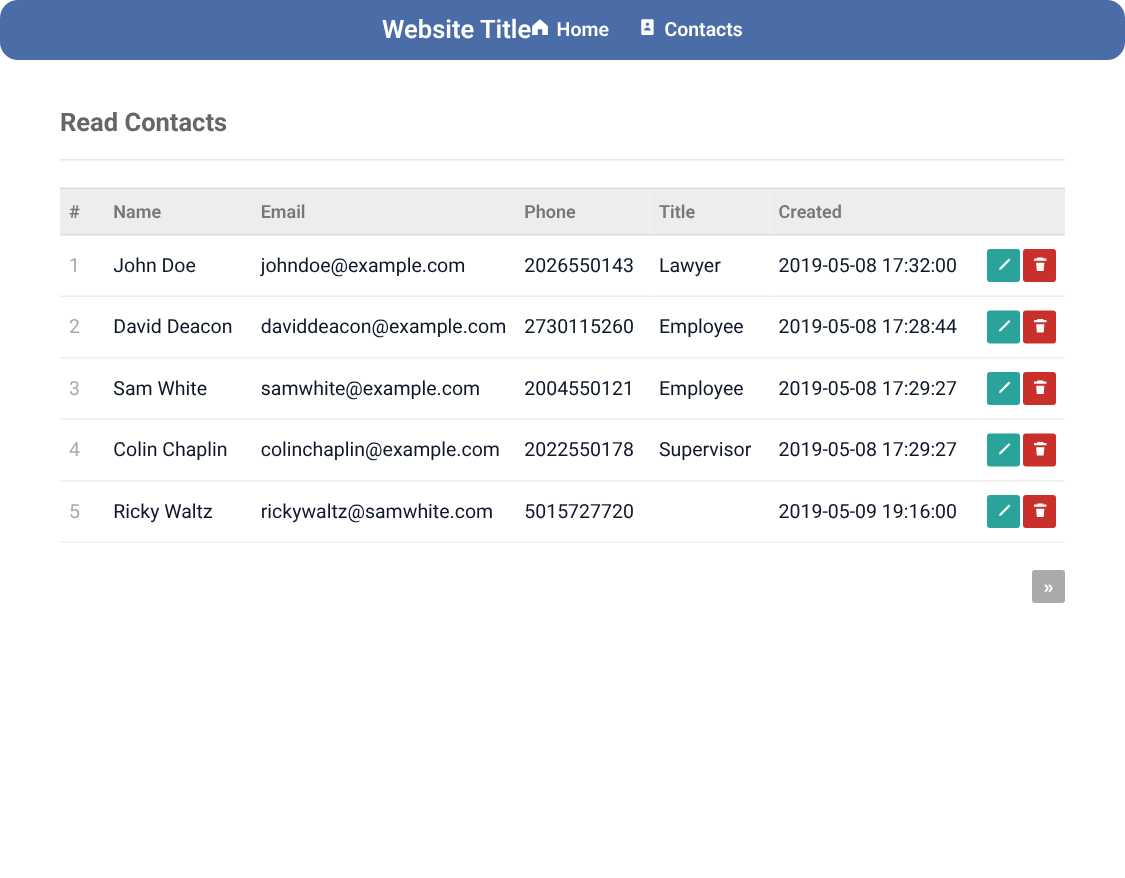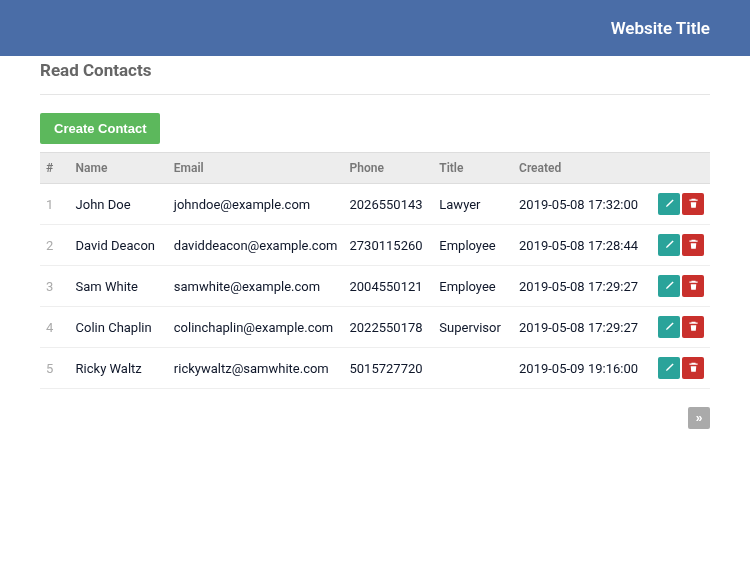--- a/index.html
+++ b/index.html
@@ -4,25 +4,26 @@
   <style>
     * { box-sizing: border-box; margin: 0; padding: 0; }
     body {
       font-family: -apple-system, BlinkMacSystemFont, "Segoe UI", Roboto, Arial, sans-serif;
       background: #fff;
       color: #333;
       font-size: 14px;
     }
     .navbar {
       background: #4a6da7;
-      height: 56px;
+      height: 40px;
       display: flex;
       align-items: center;
-      justify-content: flex-end;
+      justify-content: center;
       padding: 0 40px;
+      border-radius: 12px;
     }
     .navbar-title {
       color: #fff;
       font-size: 17px;
       font-weight: 600;
     }
     .navbar-nav {
       display: flex;
       gap: 20px;
       align-items: center;
@@ -30,21 +31,21 @@
     .nav-link {
       color: #fff;
       text-decoration: none;
       font-size: 13px;
       font-weight: 600;
       display: flex;
       align-items: center;
       gap: 5px;
     }
     .content {
-      padding: 4px 40px;
+      padding: 32px 40px;
     }
     .page-title {
       font-size: 17px;
       font-weight: bold;
       color: #666;
       padding-bottom: 14px;
       border-bottom: 1px solid #e5e5e5;
       margin-bottom: 18px;
     }
     .btn-create {
@@ -126,26 +127,43 @@
       font-size: 12px;
       font-weight: bold;
     }
     .nav-link svg { width: 12px; height: 12px; }
   </style>
 </head>
 <body>
 
 <div class="navbar">
   <div class="navbar-title">Website Title</div>
+  <div class="navbar-nav">
+    <a href="#" class="nav-link">
+      <span>
+        <svg viewBox="0 0 16 16" fill="currentColor">
+            <path d="M8 1L1 7v8h5v-5h4v5h5V7L8 1z"></path>
+          </svg>
+      </span>
+      <span>Home</span>
+    </a>
+    <a href="#" class="nav-link">
+      <span>
+        <svg viewBox="0 0 16 16" fill="currentColor">
+            <path d="M3 1h9a1 1 0 011 1v12a1 1 0 01-1 1H3a1 1 0 01-1-1V2a1 1 0 011-1zm4.5 3a1.5 1.5 0 100 3 1.5 1.5 0 000-3zM4.5 11h6c0-1.5-1.5-2.5-3-2.5S4.5 9.5 4.5 11z"></path>
+          </svg>
+      </span>
+      <span>Contacts</span>
+    </a>
+  </div>
 </div>
 
 <div class="content">
   <h2 class="page-title">Read Contacts</h2>
 
-  <button class="btn-create">Create Contact</button>
 
   <table class="table">
     <thead>
       <tr>
         <th>#</th>
         <th class="col-name">Name</th>
         <th class="col-email">Email</th>
         <th class="col-phone">Phone</th>
         <th class="col-title">Title</th>
         <th class="col-created">Created</th>

